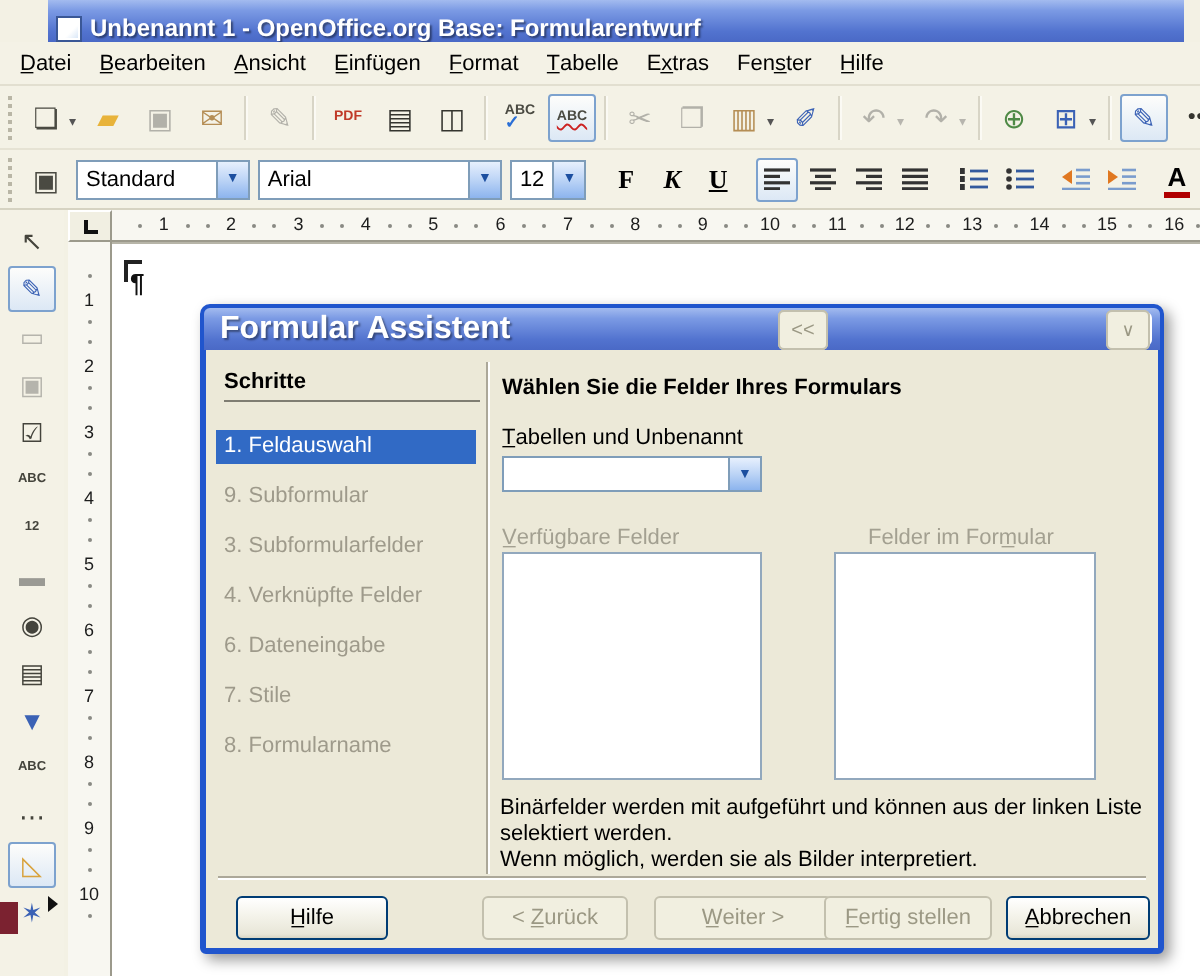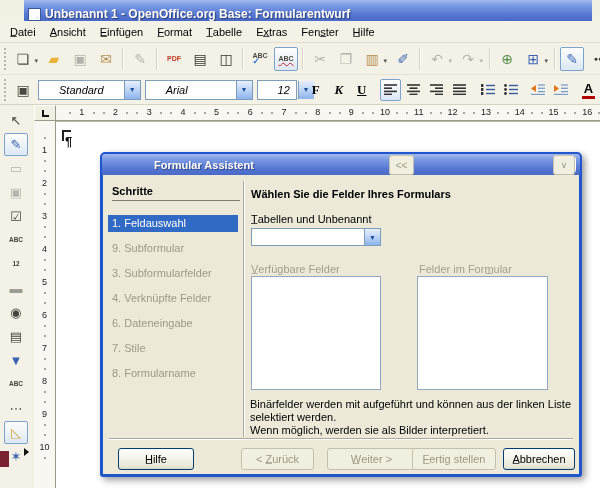--- a/index.html
+++ b/index.html
@@ -42,21 +42,21 @@
   .tbtn.active { border:1px solid #7da2ce; background:linear-gradient(#fdfdfb,#dce8f5); }
   .tbtn.dd::after { content:"▾"; font-size:7px; color:#555; position:absolute; right:-4px; top:9px; }
   .tbtn.dd { margin-right:6px; }
   .tbtn.sep { width:2px; margin:0 3px; border:none; border-left:1px solid #d8d5c6; border-right:1px solid #fbfaf4; height:22px; border-radius:0; }
   .tbtn.spell .glyph::after { content:"✓"; color:#2a6fd6; font-size:9px; display:block; margin-top:-2px; }
   .tbtn.wavy .glyph { text-decoration:underline; text-decoration-style:wavy; text-decoration-color:#cc2222; }
   .fontcolor .glyph { border-bottom:3px solid #b00000; font-size:13px; font-weight:bold; padding:0 2px; }
 
   
   .combo { height:20px; background:#fff; border:1px solid #7f9db9; display:flex; align-items:center; margin:0 2px; }
-  .combo .cval { flex:1; padding:0 20px; white-space:nowrap; overflow:hidden;font-style:italic; }
+  .combo .cval { flex:1; padding:0 4px; white-space:nowrap; overflow:hidden; }
   .combo .carrow { width:16px; height:100%; flex:none; border-left:1px solid #7f9db9;
     background:linear-gradient(#e7f0fd,#bcd4f6 50%,#8cb4ee); color:#1c4fa0; font-size:7px;
     display:flex; align-items:center; justify-content:center; }
   .c-style { width:108px; } .c-font { width:152px; } .c-size { width:40px; }
   .fmtbtn { width:21px; height:22px; display:flex; align-items:center; justify-content:center;
     border:1px solid transparent; border-radius:2px; margin:0 1px; flex:none; }
   .fmtbtn.active { border:1px solid #7da2ce; background:linear-gradient(#fdfdfb,#dce8f5); }
   .fb { font-weight:bold; font-size:13px; font-family:"Liberation Serif", serif; }
   .fi { font-style:italic; font-weight:bold; font-size:13px; font-family:"Liberation Serif", serif; }
   .fu { text-decoration:underline; font-weight:bold; font-size:13px; font-family:"Liberation Serif", serif; }
@@ -96,21 +96,21 @@
   .boundary { position:absolute; left:6px; top:8px; width:9px; height:11px; border-left:2px solid #222; border-top:2px solid #222; }
   .pilcrow { position:absolute; left:9px; top:12px; font-size:13px; font-weight:bold; color:#111; }
 
   
   .dialog { position:absolute; left:100px; top:152px; width:482px; height:325px;
     border:3px solid #2055cd; border-radius:5px 5px 3px 3px; background:#ece9d8;
     box-shadow:3px 3px 7px rgba(0,0,0,.4); }
   .dlg-title { position:absolute; left:-1px; top:-1px; width:478px; height:21px; border-radius:3px 3px 0 0;
     background:linear-gradient(180deg,#a3bbef 0%,#7b9ae4 25%,#5273cf 75%,#4a69c6 100%);
     display:flex; align-items:center; padding:0 4px 0 8px; }
-  .dlg-title .ttext { color:#fff; font-weight:bold; font-size:11px; text-shadow:1px 1px 1px rgba(0,0,0,.4); flex:1;margin-left:44px; }
+  .dlg-title .ttext { color:#fff; font-weight:bold; font-size:16px; text-shadow:1px 1px 1px rgba(0,0,0,.4); flex:1; }
   .closebtn { width:17px; height:17px; border:1px solid #fff; border-radius:3px;
     background:linear-gradient(#f0a08a,#e25b3c 40%,#c83a1e); color:#fff; font-size:10px; font-weight:bold;
     display:flex; align-items:center; justify-content:center; }
   .steps-header { position:absolute; left:9px; top:30px; width:128px; font-weight:bold;
     border-bottom:1px solid #7f7d72; padding-bottom:3px; color:#000; }
   .steps { position:absolute; left:5px; top:60px; width:130px; }
   .step { margin-bottom:8px; padding:2px 4px 2px 16px; text-indent:-12px; line-height:13px; color:#000; }
   .step.disabled { color:#9e9a8b; }
   .step.selected { background:#316ac5; color:#fff; }
   .pane-sep { position:absolute; left:140px; top:26px; width:2px; height:256px;
@@ -146,20 +146,21 @@
 <div id="screen">
 
   <div class="titlebar">
     <span class="appicon"></span>
     <span class="titletext">Unbenannt 1 - OpenOffice.org Base: Formularentwurf</span>
   </div>
 
   <div class="menubar">
 
   <span class="menuitem">D̲atei</span>
+      <span class="menuitem">B̲earbeiten</span>
       <span class="menuitem">A̲nsicht</span>
       <span class="menuitem">E̲infügen</span>
       <span class="menuitem">F̲ormat</span>
       <span class="menuitem">T̲abelle</span>
       <span class="menuitem">Ex̲tras</span>
       <span class="menuitem">Fens̲ter</span>
       <span class="menuitem">H̲ilfe</span>
     </div>
 
   <div class="toolbar tb1">
@@ -489,21 +490,21 @@
 
     <div class="dlg-header">Wählen Sie die Felder Ihres Formulars</div>
 
     <span class="lbl" style="left:148px; top:58px;">T̲abellen und Unbenannt</span>
     <div class="dlg-combo">
       <span class="cval"></span>
       <span class="carrow">▼</span>
     </div>
 
     <span class="lbl gray" style="left:148px; top:108px;">V̲erfügbare Felder</span>
-    <span class="lbl gray" style="left:316px; top:108px;">Felder im Form̲ular</span>
+    <span class="lbl gray" style="left:331px; top:108px;">Felder im Form̲ular</span>
     <div class="listbox lb-left"></div>
     <div class="listbox lb-right"></div>
 
     <span>
       
     <button class="xpbtn xfer disabled" style="font-size:10px;">
           <span>&gt;</span>
         </button><button class="xpbtn xfer disabled" style="font-size:10px;">
           <span>&gt;&gt;</span>
         </button><button class="xpbtn xfer disabled" style="font-size:10px;">

